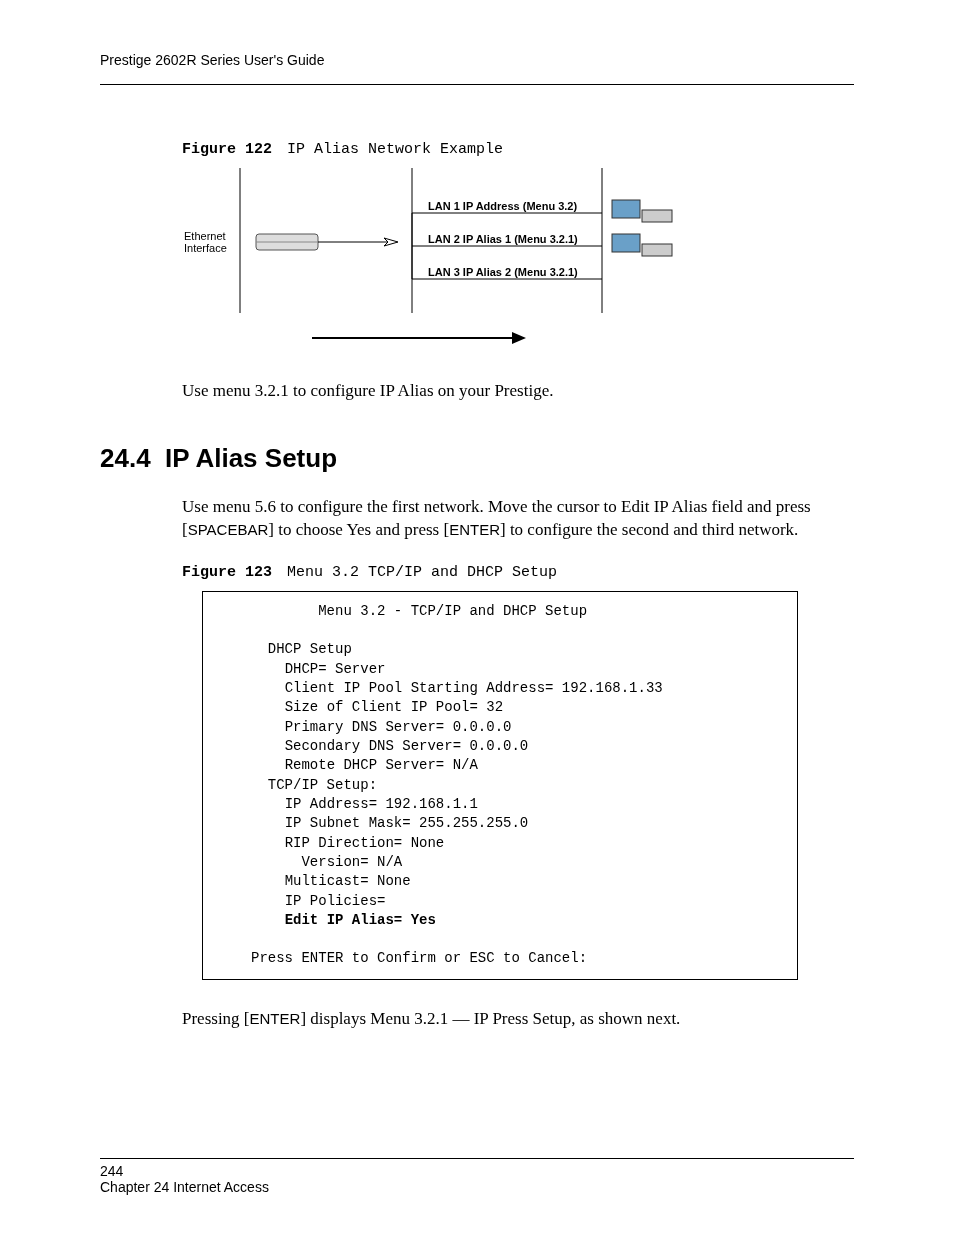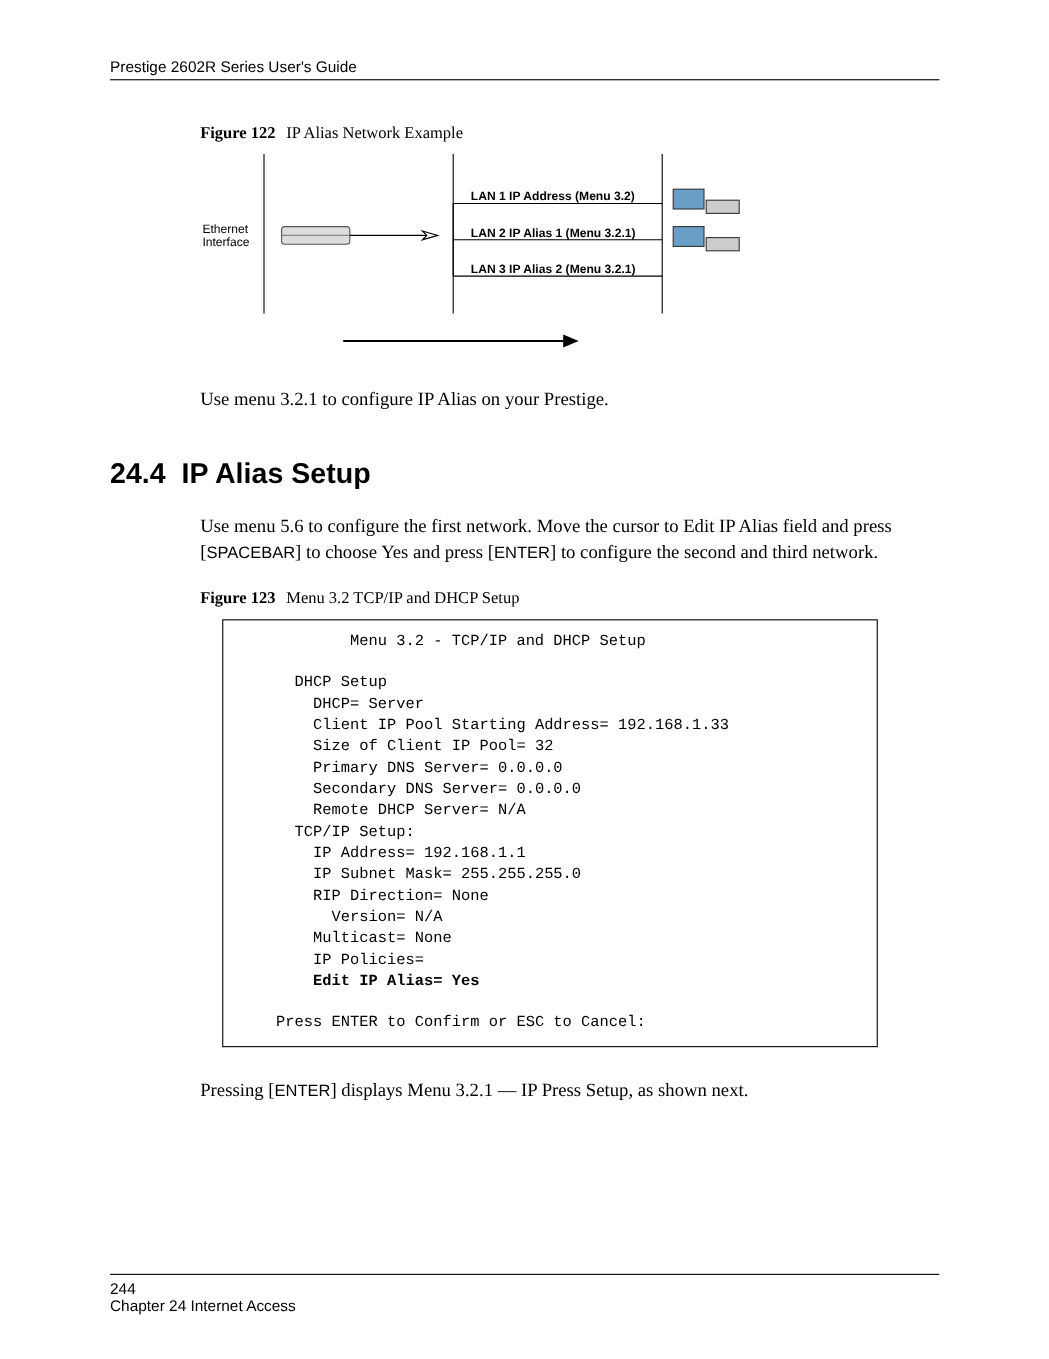--- a/index.html
+++ b/index.html
@@ -13,25 +13,25 @@
     box-sizing: border-box;
   }
   .page {
     padding: 52px 100px 0 100px;
     box-sizing: border-box;
   }
   .running-head {
     font-family: Arial, Helvetica, sans-serif;
     font-size: 14px;
     border-bottom: 1px solid #000;
-    padding-bottom: 4px;
-    margin-bottom: 40px;
+    padding-bottom: 16px;
+    margin-bottom: 56px;
   }
   .fig-caption {
-    font-family: Liberation Serif, serif;
+    font-family: Liberation Mono, monospace;
     font-size: 15px;
     margin-left: 82px;
   }
   .fig-caption .b { font-weight: bold; }
   .fig-caption .t { font-weight: normal; margin-left: 6px; }
   .fig122 {
     margin-left: 82px;
     margin-top: 10px;
     margin-bottom: 22px;
   }

